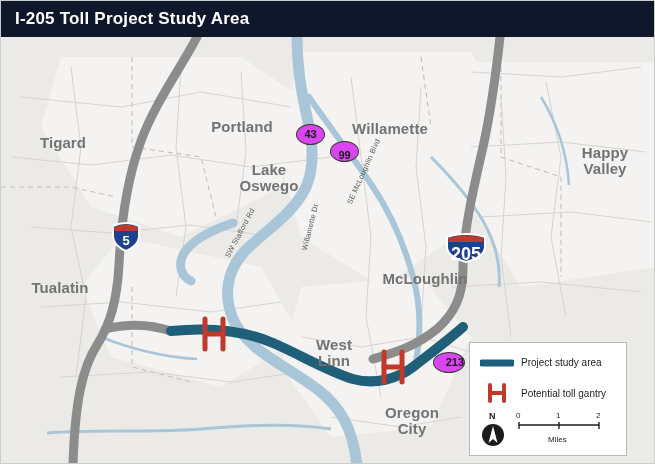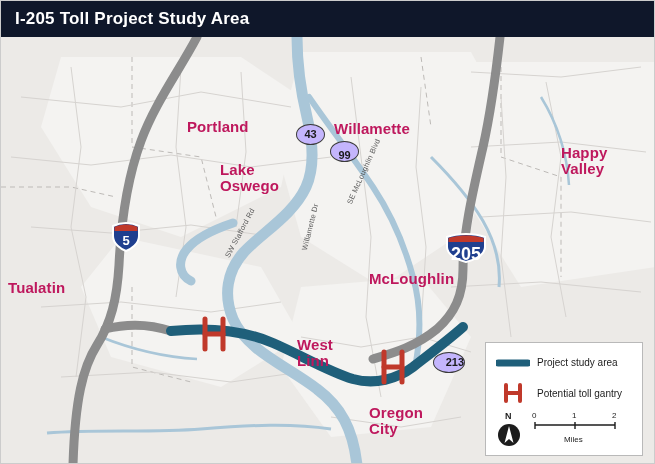--- a/index.html
+++ b/index.html
@@ -28,24 +28,25 @@
   
   #map-body{
     position:absolute;left:0;top:36px;width:655px;height:428px;
     background:#eceae7;
     overflow:hidden;
   }
   .svg-layer{position:absolute;left:0;top:0;width:655px;height:428px;}
   
   .city-label{
     position:absolute;
-    color:#be185d;
+    color:#737373;
     font-weight:bold;
     font-size:15px;
     line-height:1.05;
+    text-align:center;
     white-space:pre;
     letter-spacing:.1px;
   }
   .road-label{
     position:absolute;
     color:#5c5c5c;
     font-size:7.5px;
     white-space:nowrap;
     letter-spacing:.2px;
   }
@@ -53,34 +54,34 @@
   .shield{position:absolute;}
   .shield-txt{
     position:absolute;
     color:#ffffff;
     font-weight:bold;
     text-align:center;
     width:100%;
   }
   .ovalshield{
     position:absolute;
-    background:#c4b5fd;
+    background:#d946ef;
     border:1.6px solid #3b3b3b;
     border-radius:50%;
     color:#1a1a1a;
     font-weight:bold;
     text-align:center;
     font-size:11px;
     line-height:1;
     display:flex;align-items:center;justify-content:center;
   }
   
   #legend{
     position:absolute;
-    left:484px;top:305px;
+    left:468px;top:305px;
     width:158px;height:114px;
     background:#ffffff;
     border:1px solid #b9b9b9;
     box-sizing:border-box;
     text-align:center;
   }
   #legend .row{position:absolute;display:flex;align-items:center;}
   #legend .lbl{font-size:10px;color:#1c1c1c;margin-left:7px;white-space:nowrap;}
   .scale-num{position:absolute;font-size:8px;color:#1c1c1c;}
   .scale-unit{position:absolute;font-size:8px;color:#1c1c1c;}
@@ -171,20 +172,21 @@
         <line x1="222" y1="282" x2="222" y2="312"></line>
         <line x1="204" y1="297" x2="222" y2="297"></line>
       </g>
       <g stroke="#c0392b" stroke-width="5" stroke-linecap="round">
         <line x1="383" y1="315" x2="383" y2="345"></line>
         <line x1="401" y1="315" x2="401" y2="345"></line>
         <line x1="383" y1="330" x2="401" y2="330"></line>
       </g>
     </svg>
 
+    <div class="city-label" style="left:14px;top:98px;width:96px;">Tigard</div>
     <div class="city-label" style="left:186px;top:82px;width:110px;">Portland</div>
     <div class="city-label" style="left:333px;top:84px;width:112px;">Willamette</div>
     <div class="city-label" style="left:560px;top:108px;width:88px;">Happy
 Valley</div>
     <div class="city-label" style="left:219px;top:125px;width:98px;">Lake
 Oswego</div>
     <div class="city-label" style="left:7px;top:243px;width:104px;">Tualatin</div>
     <div class="city-label" style="left:368px;top:234px;width:112px;">McLoughlin</div>
     <div class="city-label" style="left:296px;top:300px;width:74px;">West
 Linn</div>

